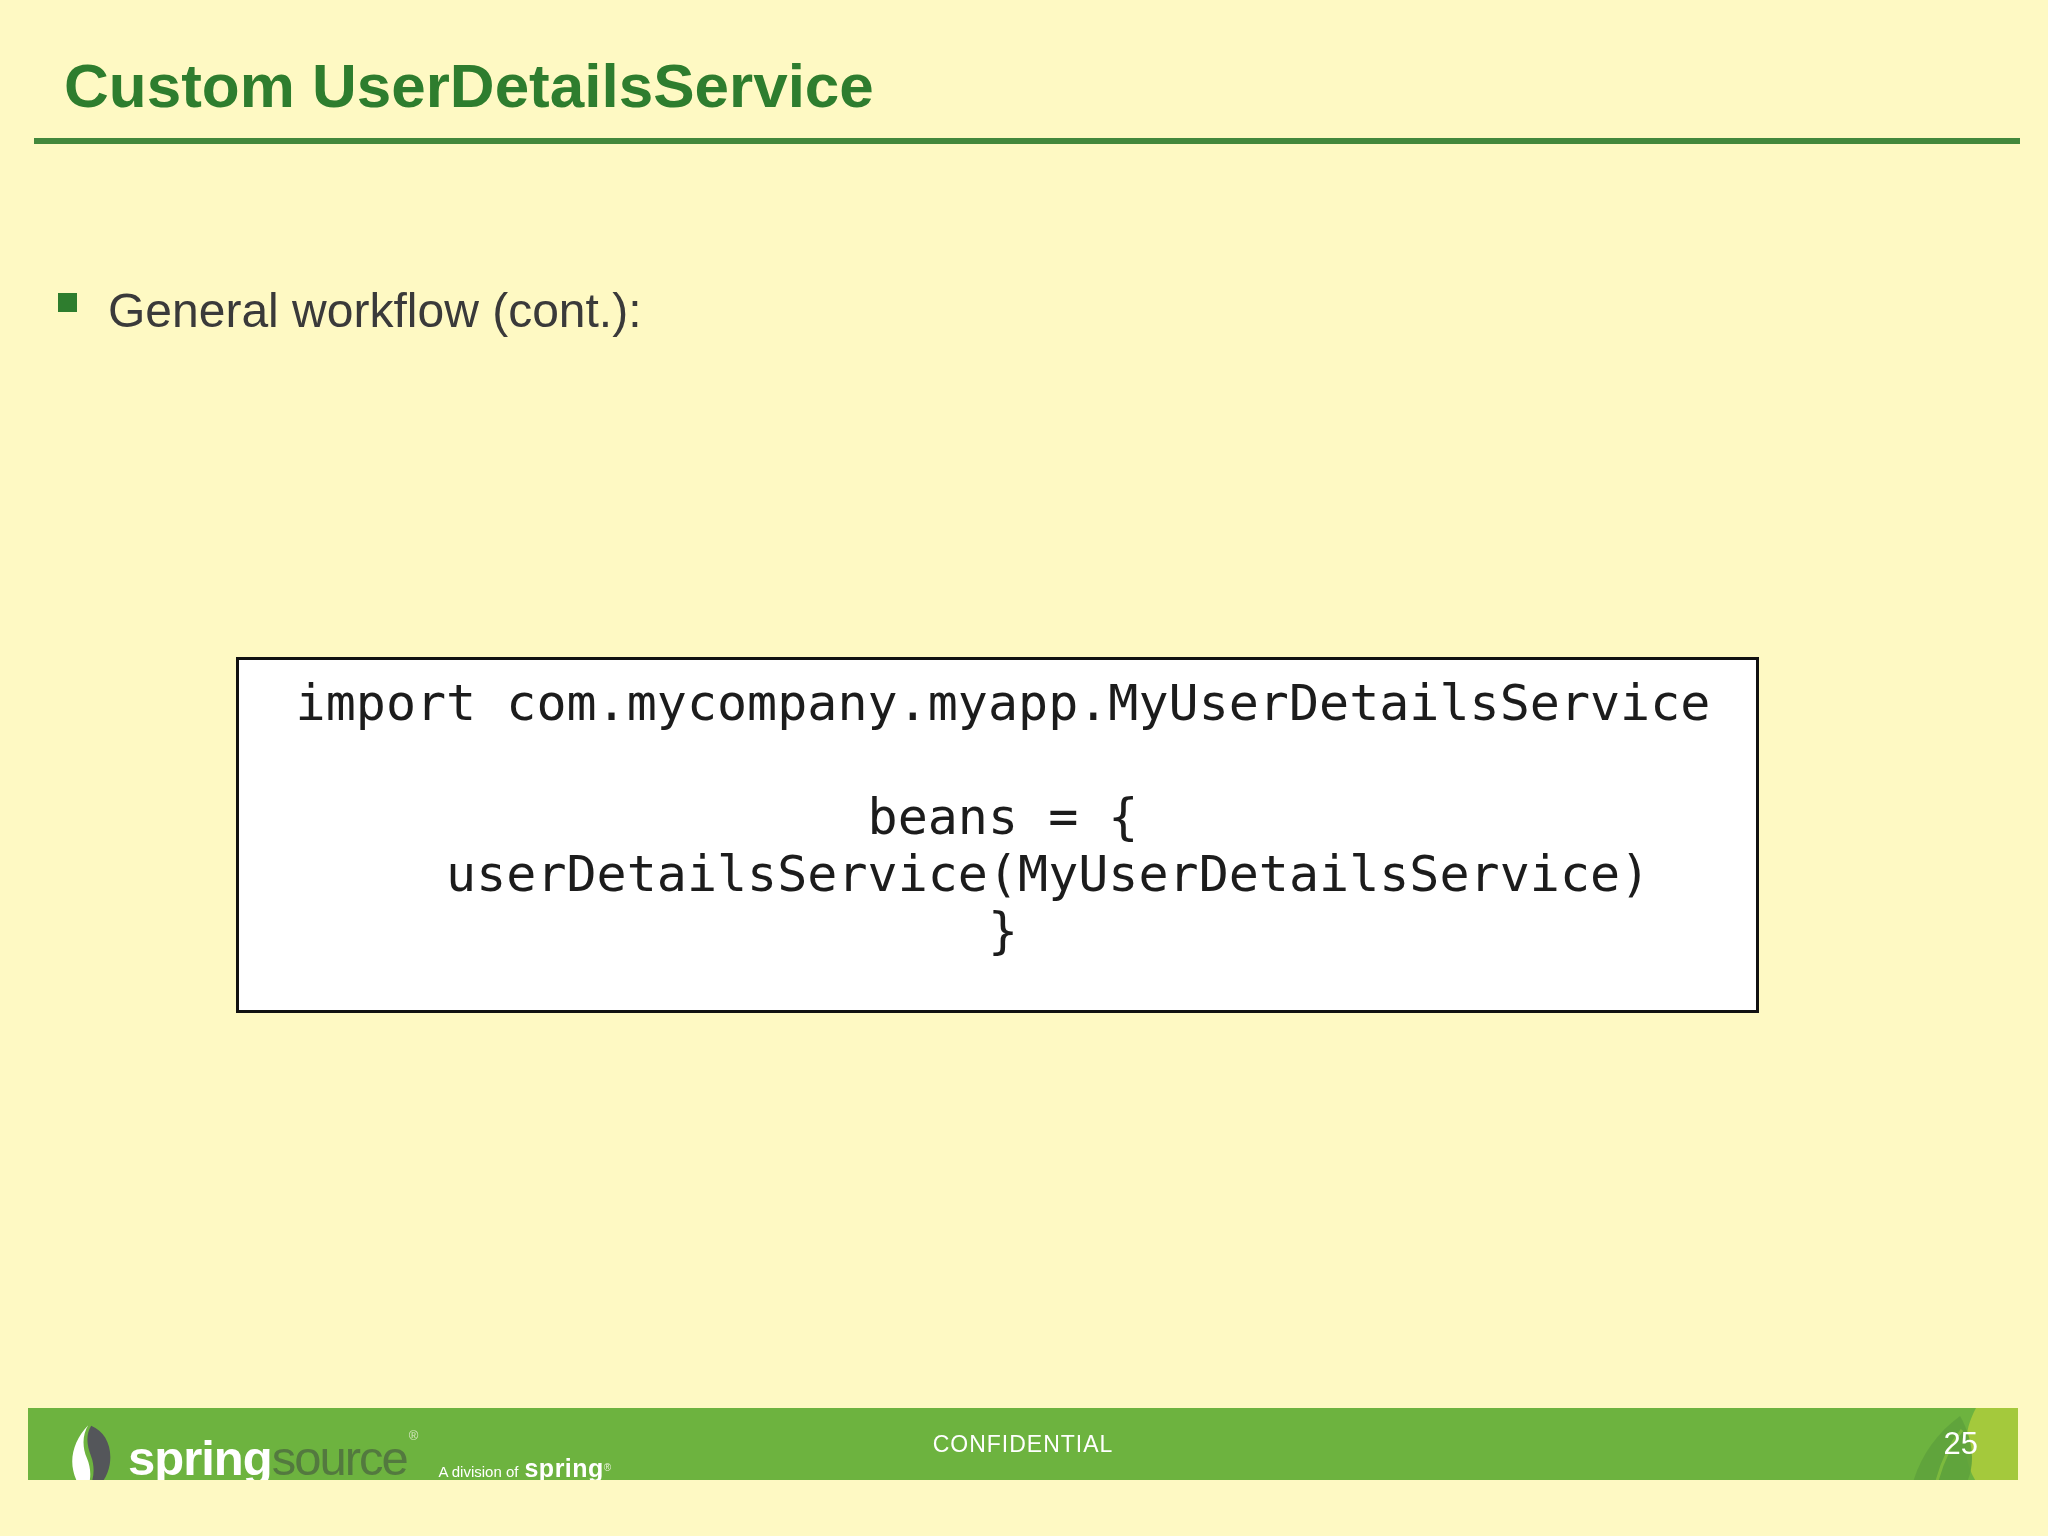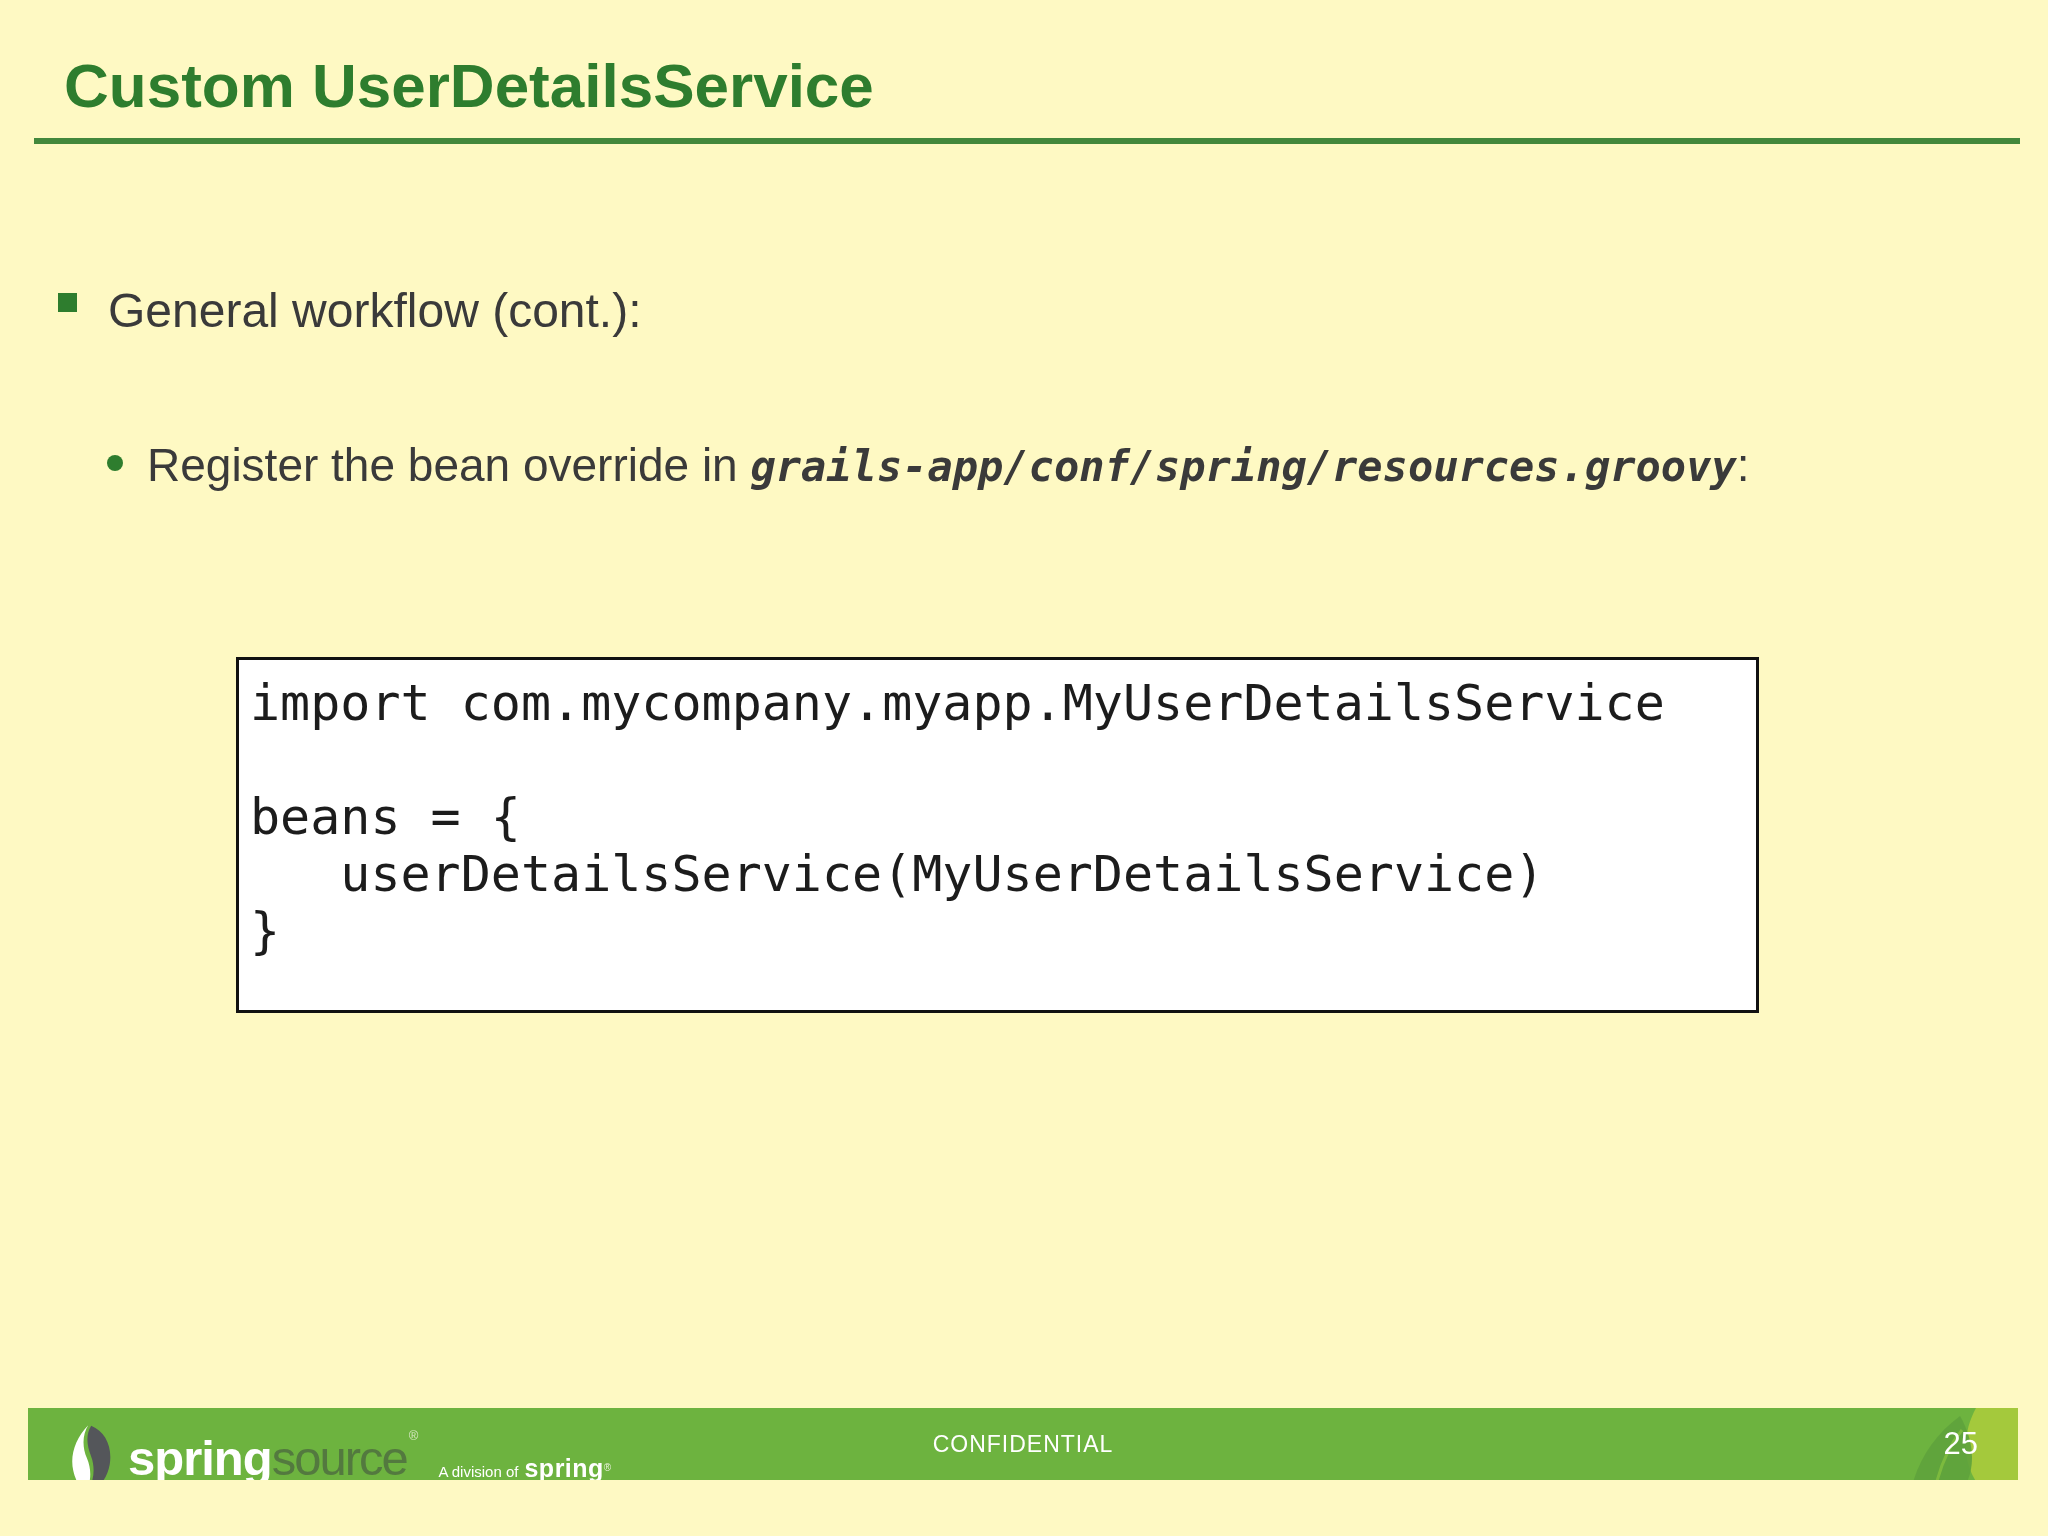--- a/index.html
+++ b/index.html
@@ -41,20 +41,21 @@
   }
   .code-box {
     position:absolute; left:236px; top:657px; width:1523px; height:356px;
     border:3px solid var(--border-black,#111111); background:#ffffff;
   }
   .code-box pre {
     margin:15px 0 0 11px;
     font-family:"DejaVu Sans Mono","Liberation Mono",monospace;
     font-size:50px; line-height:57px; color:var(--code-text,#1c1c1c);
     white-space:pre;
+    text-align:center;
   }
   .footer-bar {
     position:absolute; left:28px; top:1408px; width:1990px; height:72px;
     background:var(--footer-green,#6db33f); overflow:hidden;
   }
   .leaf-deco { position:absolute; right:0; top:0; width:210px; height:99px; }
   .logo { position:absolute; left:36px; top:0; height:99px; display:flex; align-items:center; }
   .leaf-icon { width:50px; height:74px; margin-right:14px; }
   .brand-spring { font-size:49px; font-weight:700; color:#ffffff; letter-spacing:-1px; }
   .brand-source { font-size:49px; font-weight:400; color:var(--brand-source,#53793f); letter-spacing:-2px; }
@@ -78,24 +79,20 @@
 <div class="slide">
 
   <div class="slide-title">Custom UserDetailsService</div>
   <div class="title-rule"></div>
 
   <div class="bullet1">
     <span class="bullet1-square"></span>
     <span class="bullet1-text">General workflow (cont.):</span>
   </div>
 
-  <div class="bullet2">
-    <span class="bullet2-dot"></span>
-    <span class="bullet2-text"><span>Register the bean override in </span><span class="code-inline">grails-app/conf/spring/resources.groovy</span><span>:</span></span>
-  </div>
 
   <div class="code-box">
     <pre>import com.mycompany.myapp.MyUserDetailsService
 
 beans = {
    userDetailsService(MyUserDetailsService)
 }</pre>
   </div>
 
   <div class="footer-bar">

